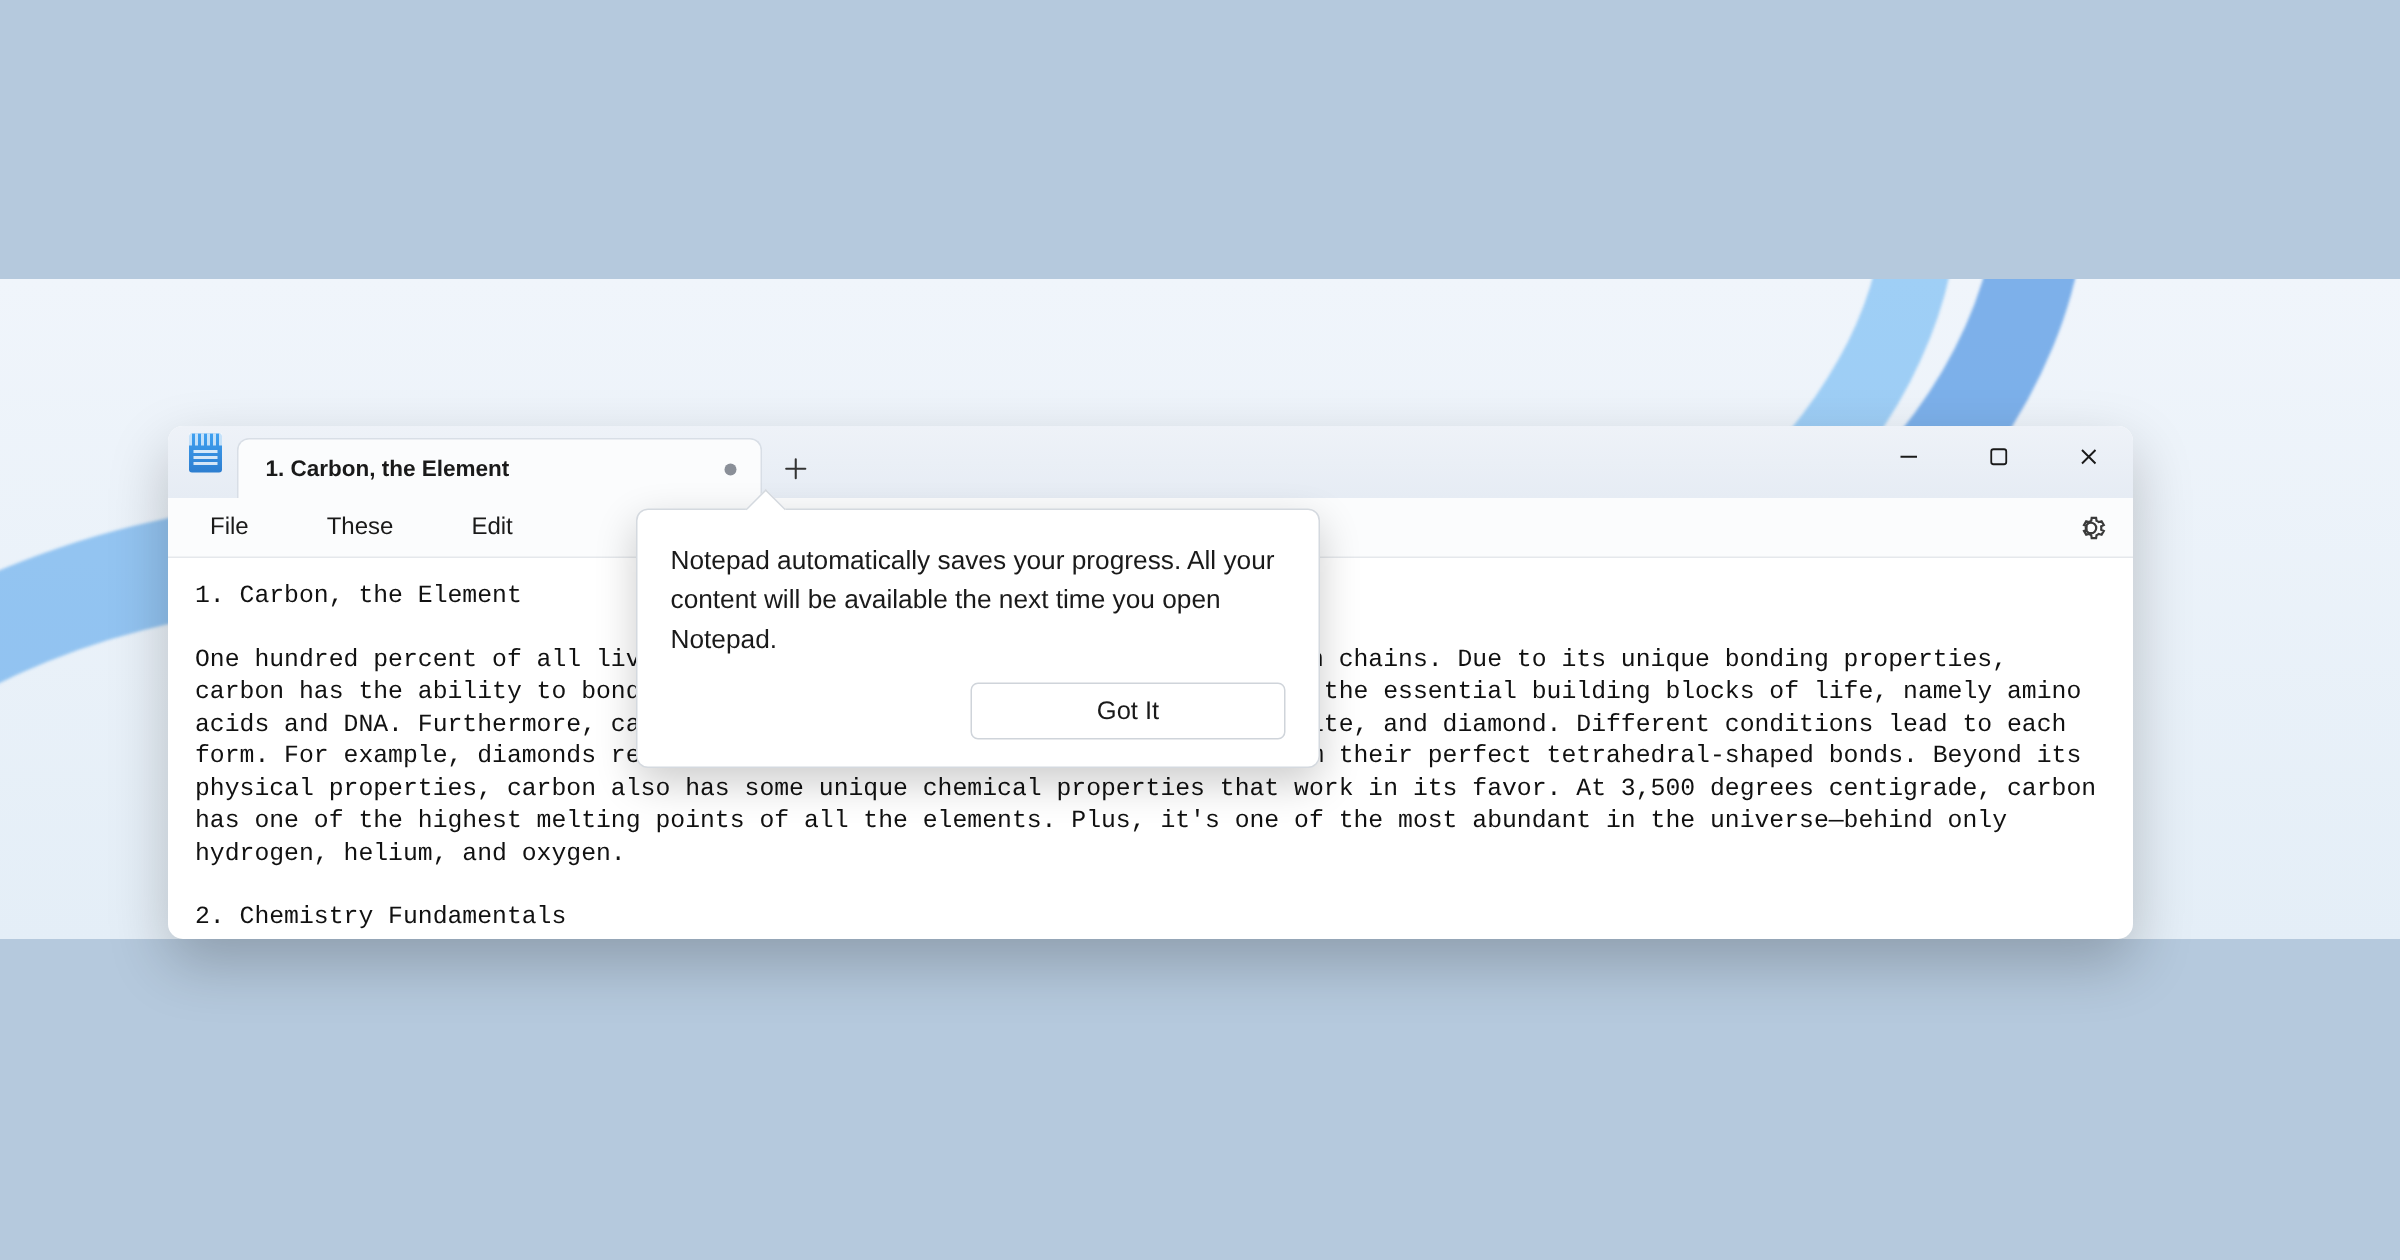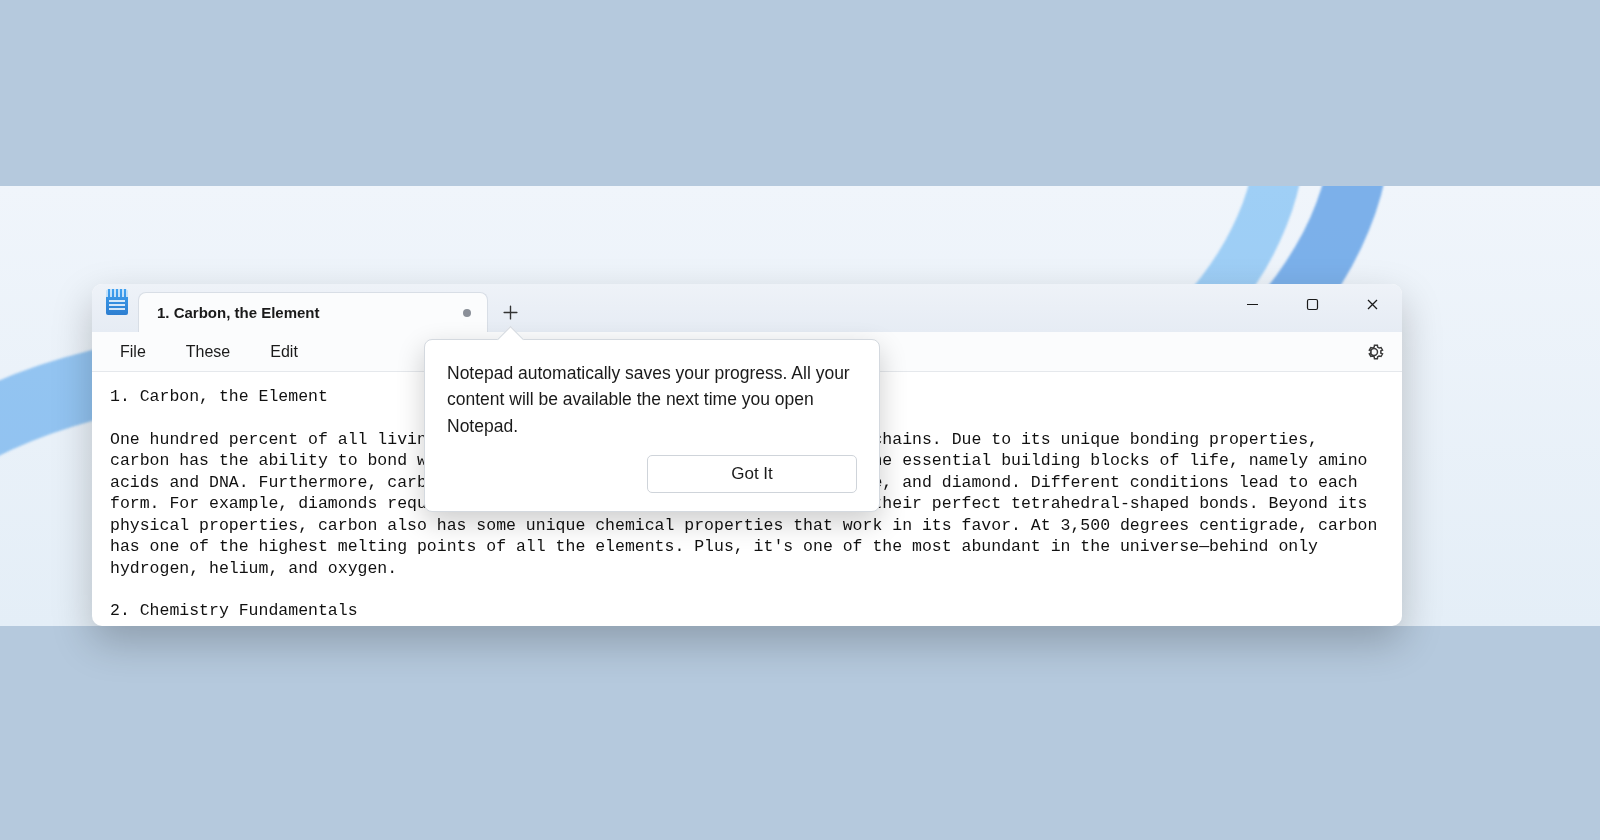--- a/index.html
+++ b/index.html
@@ -43,21 +43,21 @@
     width: 1200px; height: 800px;
     top: 150px; left: -240px;
     border: 70px solid rgba(40,140,230,0.45);
     border-bottom-color: transparent;
     border-right-color: transparent;
     transform: rotate(10deg);
   }
   .window {
     position: absolute;
     top: 284px;
-    left: 92px;
+    left: 112px;
     width: 1310px;
     height: 342px;
     background: #ffffff;
     border-radius: 10px;
     box-shadow: 0 16px 40px rgba(0,0,0,0.22);
     overflow: hidden;
     display: flex;
     flex-direction: column;
   }
   .titlebar {
@@ -126,21 +126,21 @@
     color:#1a1a1a;
   }
   .win-btn svg { width: 13px; height: 13px; }
   .menubar {
     height: 40px;
     background: #fbfcfd;
     border-bottom: 1px solid #e5e8ec;
     display: flex;
     align-items: center;
     padding: 0 10px;
-    gap: 4px;
+    gap: 16px;
     position: relative;
   }
   .menu-item {
     padding: 6px 18px;
     font-size: 16px;
     color: #1a1a1a;
     border-radius: 4px;
     cursor: pointer;
   }
   .settings-btn {

